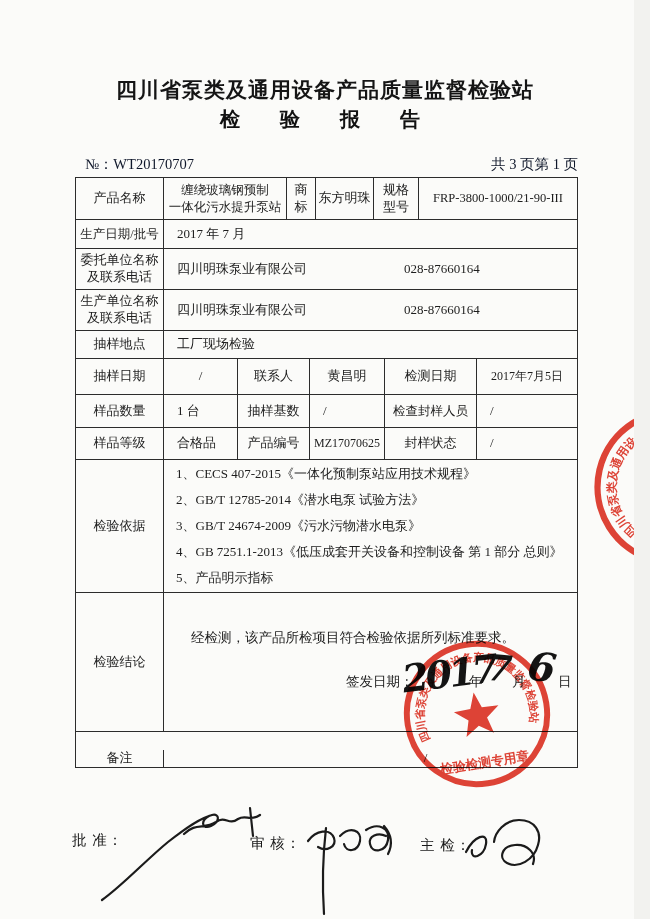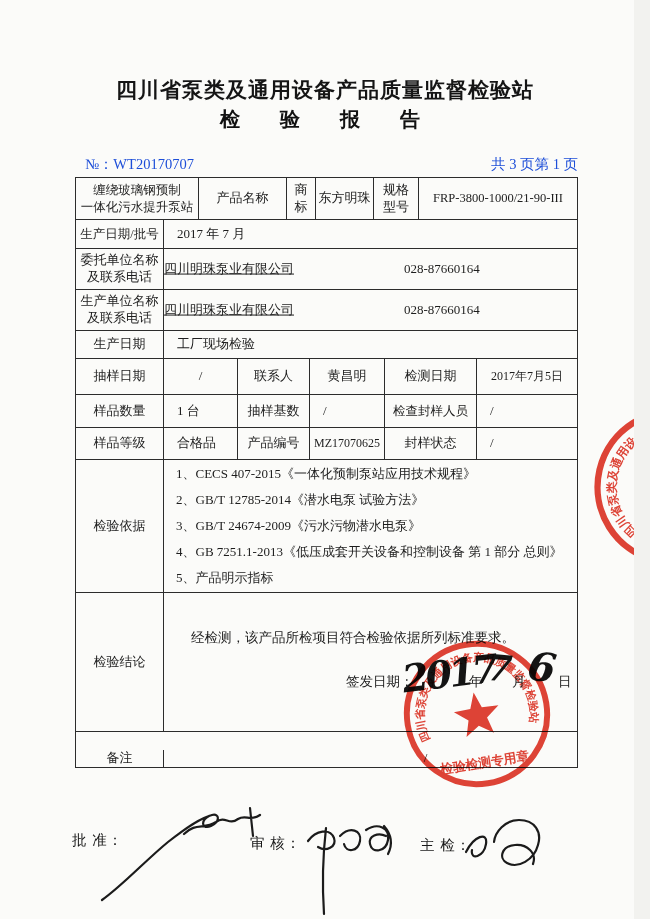--- a/index.html
+++ b/index.html
@@ -4,38 +4,38 @@
 <style>
   html,body{margin:0;padding:0;}
   body{width:650px;height:919px;background:#f2f2ef;font-family:"Liberation Serif","DejaVu Serif",serif;}
   .page{position:relative;width:634px;height:919px;background:#fbfbf9;overflow:hidden;color:#1d1d1d;}
 
   .station-name{position:absolute;left:0;top:76px;width:650px;text-align:center;
     font-size:21px;font-weight:bold;letter-spacing:1px;color:#151515;}
   .report-title{position:absolute;left:0;top:106px;width:650px;text-align:center;
     font-size:20px;font-weight:bold;letter-spacing:10px;color:#111;}
   .meta-line{position:absolute;left:85px;top:155px;width:493px;display:flex;
-    justify-content:space-between;font-size:14.5px;color:#1d4ed8;}
+    justify-content:space-between;font-size:14.5px;color:#0f172a;}
 
   .tbl{position:absolute;left:75px;top:177px;width:503px;border:1.6px solid #2c2c2c;box-sizing:border-box;}
   .row{display:flex;align-items:stretch;border-bottom:1.3px solid #2c2c2c;}
   .row:last-child{border-bottom:none;align-items:flex-end;}
   .cell{border-right:1.3px solid #2c2c2c;box-sizing:border-box;display:flex;flex-direction:column;
     align-items:center;justify-content:center;font-size:13px;line-height:1.3;color:#1d1d1d;}
   .cell:last-child{border-right:none;}
   .cell.grow{flex:1 1 auto;}
   .cl{flex:0 0 88px;text-align:center;}
   .vleft{align-items:flex-start;padding-left:13px;}
   .h41{height:41px}.h28{height:28px}.h40{height:40px}.h27{height:27px}.h35{height:35px}
   .h32{height:32px}.h31{height:31px}.h130{height:132px}.h138{height:138px}
   .c74{flex:0 0 74px}.c72{flex:0 0 72px}.c75{flex:0 0 75px}.c92{flex:0 0 92px}
   .c123{flex:0 0 123px}.c29{flex:0 0 29px}.c58{flex:0 0 58px}.c45{flex:0 0 45px}
   .fs12{font-size:12px}.fs125{font-size:12.5px}
   .phone-cell{position:relative;flex:1 1 auto;}
-  .phone-cell .company{position:absolute;left:0;top:50%;transform:translateY(-50%);text-decoration:underline;}
+  .phone-cell .company{position:absolute;left:13px;top:50%;transform:translateY(-50%);}
   .phone-cell .phone{position:absolute;left:240px;top:50%;transform:translateY(-50%);}
   .basis-list{align-items:flex-start;padding-left:12px;justify-content:center;}
   .basis-list div{line-height:26px;font-size:13px;}
   .concl-cell{position:relative;flex:1 1 auto;}
   .concl-text{position:absolute;left:27px;top:36px;font-size:13.5px;}
   .issue-label{position:absolute;left:182px;top:80px;font-size:13.5px;}
   .unit{position:absolute;top:80px;font-size:13.5px;}
   .hw{position:absolute;font-family:"DejaVu Serif",serif;font-style:italic;font-weight:bold;color:#141414;}
   .remark-slash{transform:translateX(55px);}
 
@@ -55,25 +55,25 @@
   <div class="meta-line">
     <div>
       <span>№：</span><span>WT20170707</span>
     </div>
     <div>共 3 页第 1 页</div>
   </div>
 
   <div class="tbl">
 
     <div class="row h41">
+      <div class="cell cl">产品名称</div>
       <div class="cell c123 fs125">
         <span>缠绕玻璃钢预制</span>
         <span>一体化污水提升泵站</span>
       </div>
-      <div class="cell cl">产品名称</div>
       <div class="cell c29">
         <span>商</span>
         <span>标</span>
       </div>
       <div class="cell c58">东方明珠</div>
       <div class="cell c45">
         <span>规格</span>
         <span>型号</span>
       </div>
       <div class="cell grow fs125">FRP-3800-1000/21-90-III</div>
@@ -101,21 +101,21 @@
         <span>及联系电话</span>
       </div>
       <div class="cell phone-cell">
         <span class="company">四川明珠泵业有限公司</span>
         <span class="phone">028-87660164</span>
       </div>
     </div>
 
 
     <div class="row h27">
-      <div class="cell cl">生产日期</div>
+      <div class="cell cl">抽样地点</div>
       <div class="cell grow vleft">工厂现场检验</div>
     </div>
 
     <div class="row h35">
       <div class="cell cl">抽样日期</div>
       <div class="cell c74">/</div>
       <div class="cell c72">联系人</div>
       <div class="cell c75">黄昌明</div>
       <div class="cell c92">检测日期</div>
       <div class="cell grow fs12">2017年7月5日</div>

